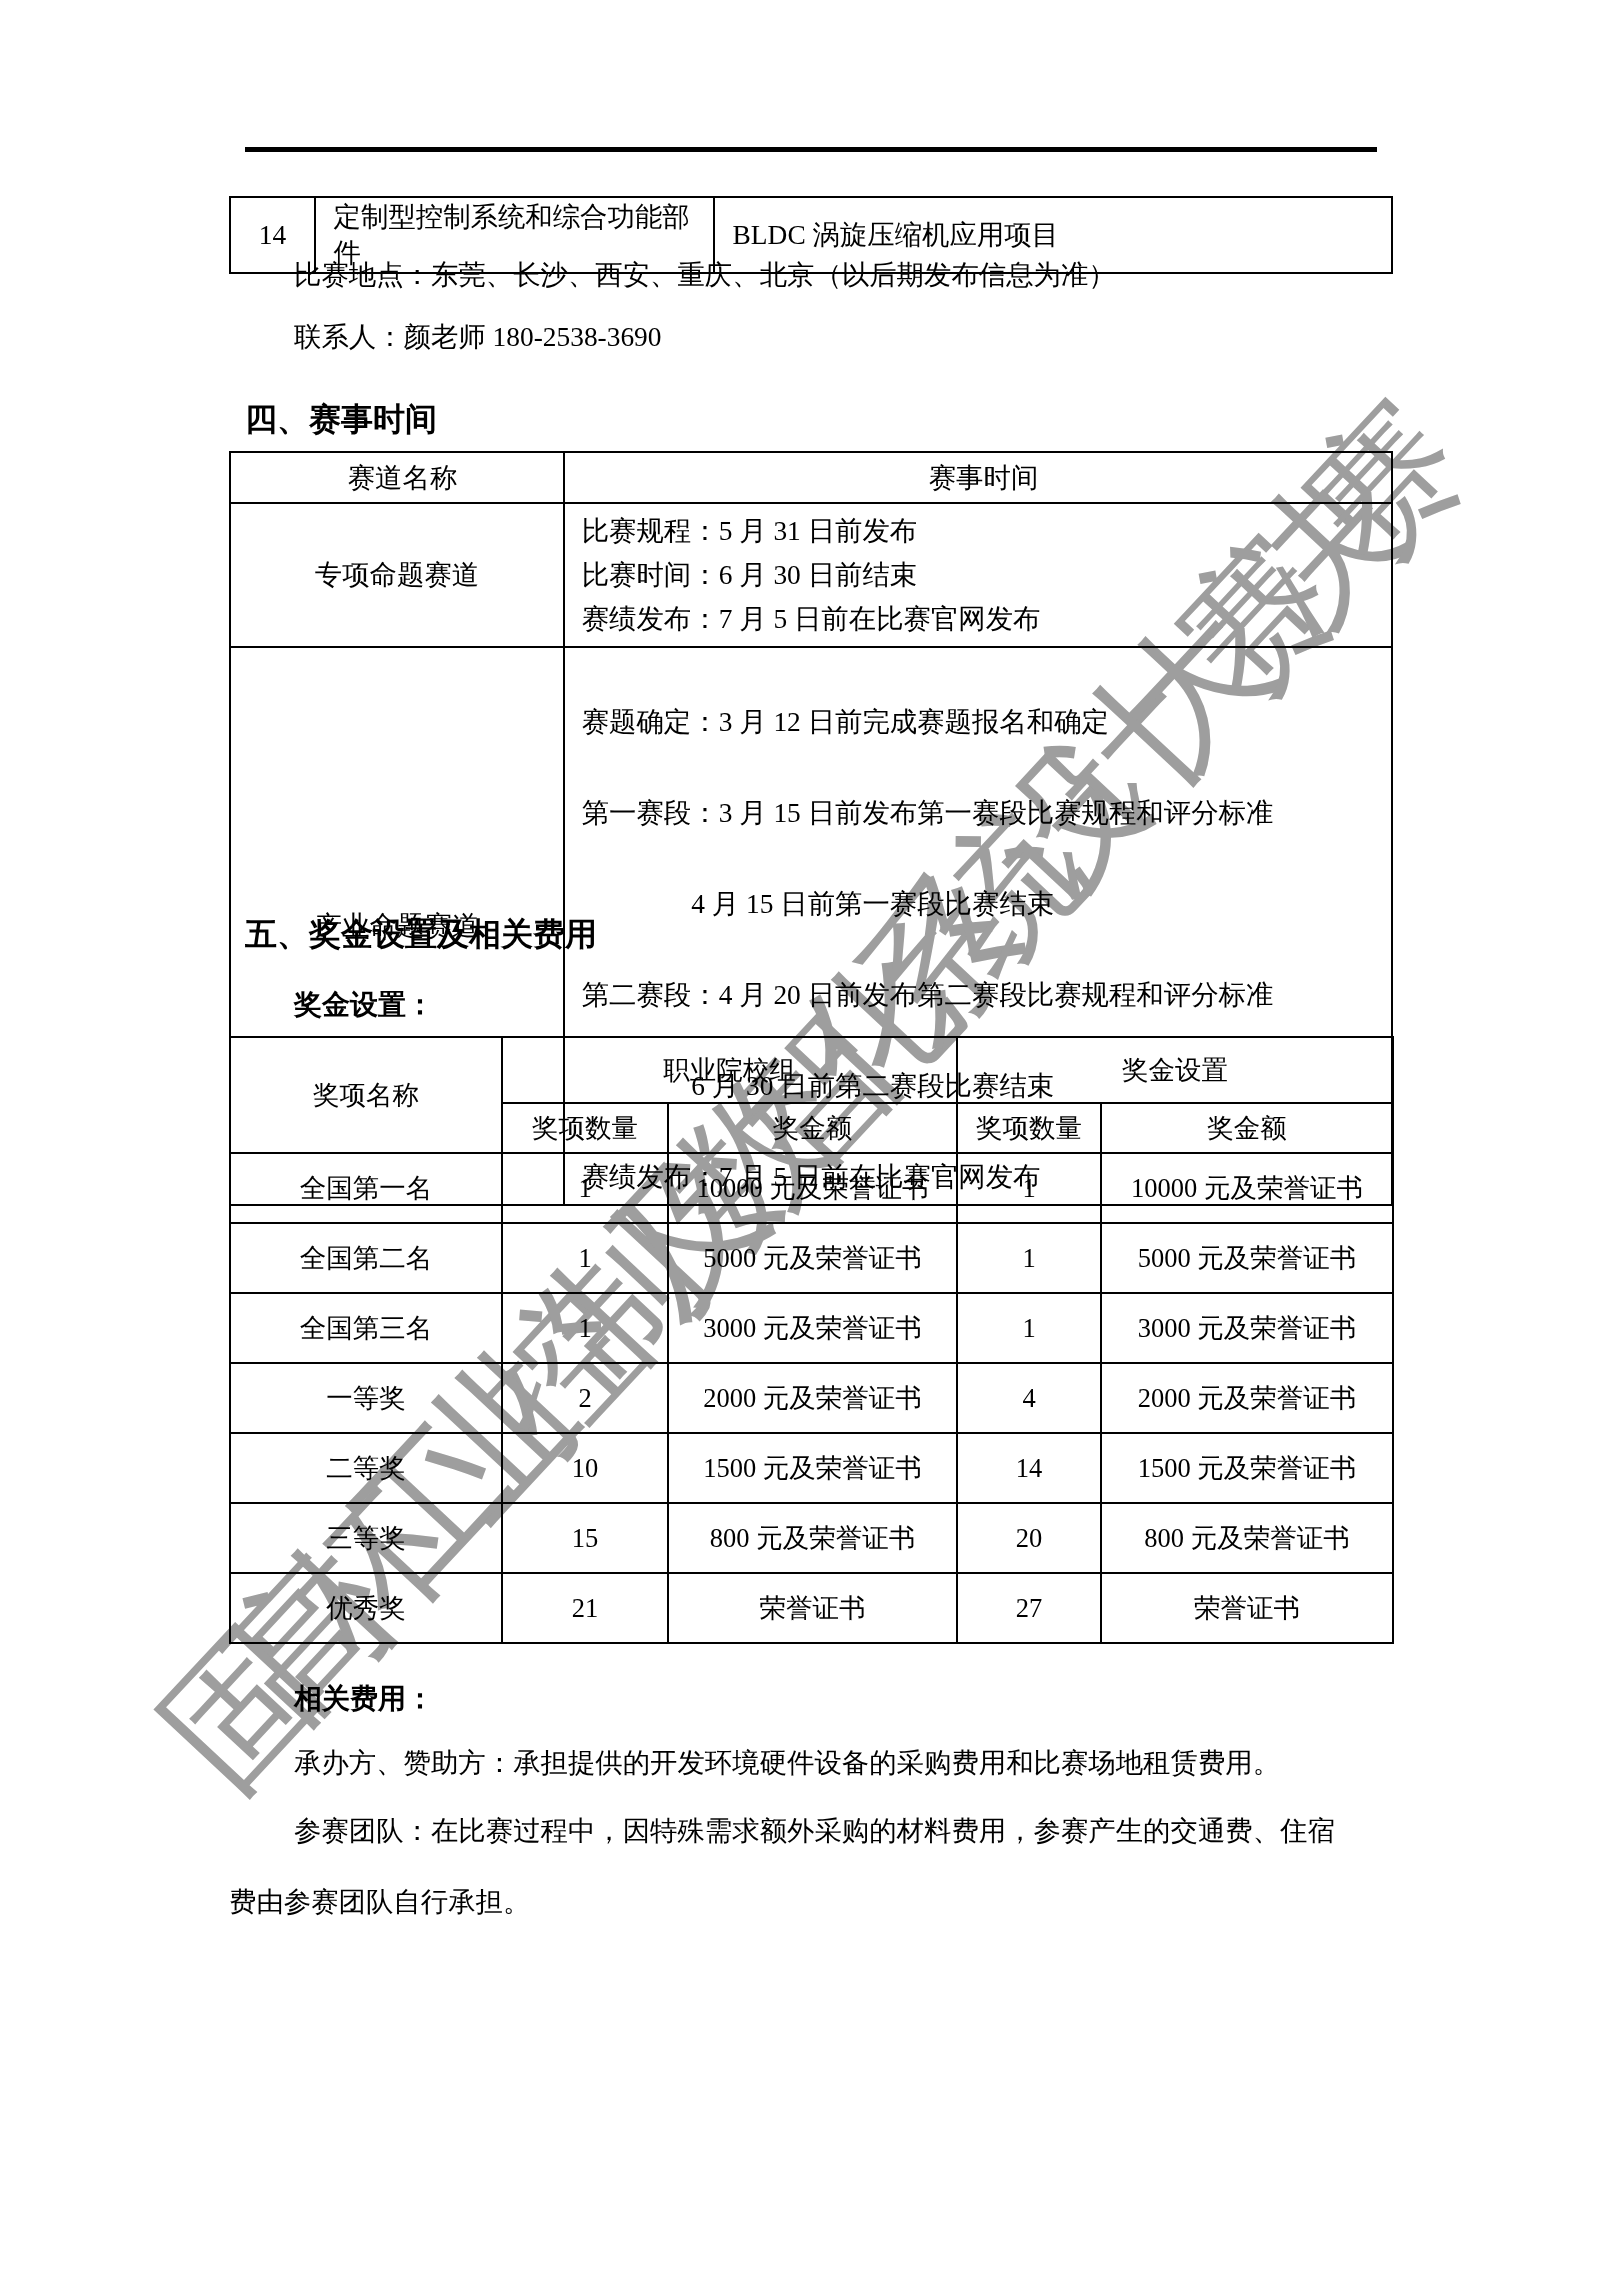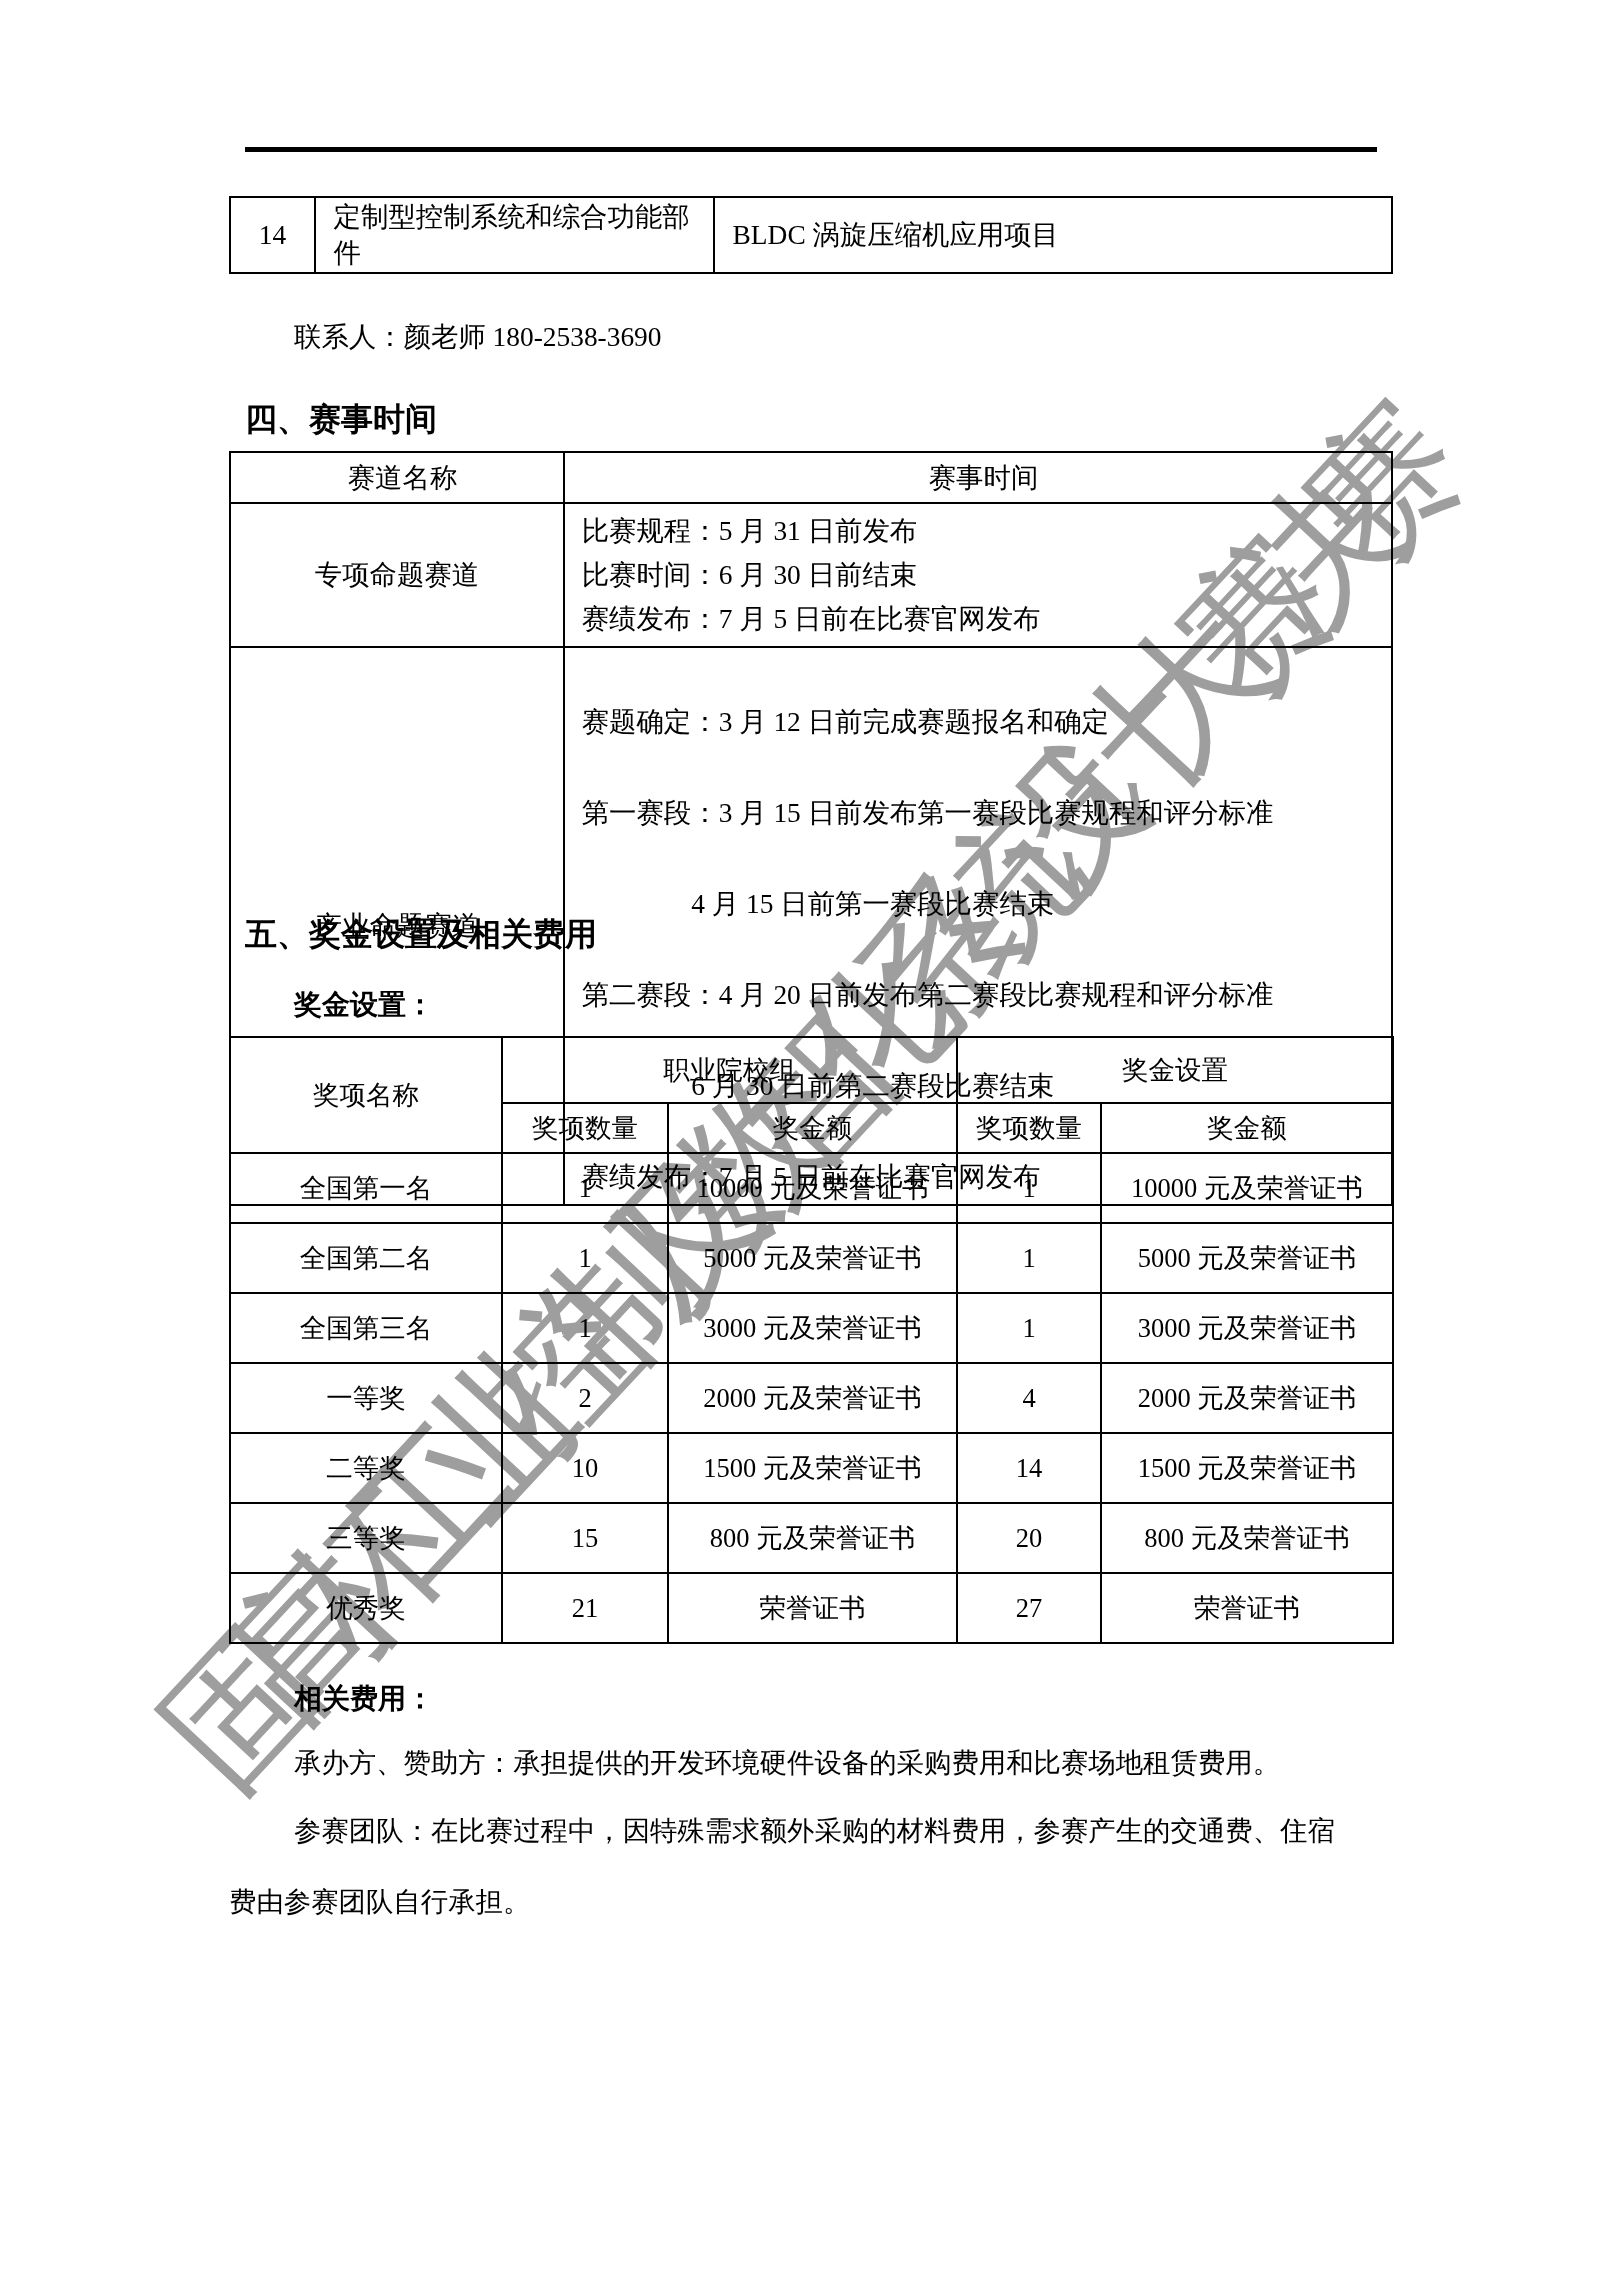--- a/index.html
+++ b/index.html
@@ -68,20 +68,21 @@
         </colgroup>
       <tbody>
           <tr>
         <td class="c-no">14</td>
         <td class="c-l">定制型控制系统和综合功能部件</td>
         <td class="c-l">BLDC 涡旋压缩机应用项目</td>
       </tr>
     </tbody>
       </table>
 
+    <div class="para indent" style="top:261px">比赛地点：东莞、长沙、西安、重庆、北京（以后期发布信息为准）</div>
     <div class="para indent" style="top:323px">联系人：颜老师 180-2538-3690</div>
 
     <div class="h-sec" style="top:398px">四、赛事时间</div>
 
     <table class="tblB">
       <colgroup>
           <col style="width:334px">
           <col style="width:828px">
         </colgroup>
       <tbody>

